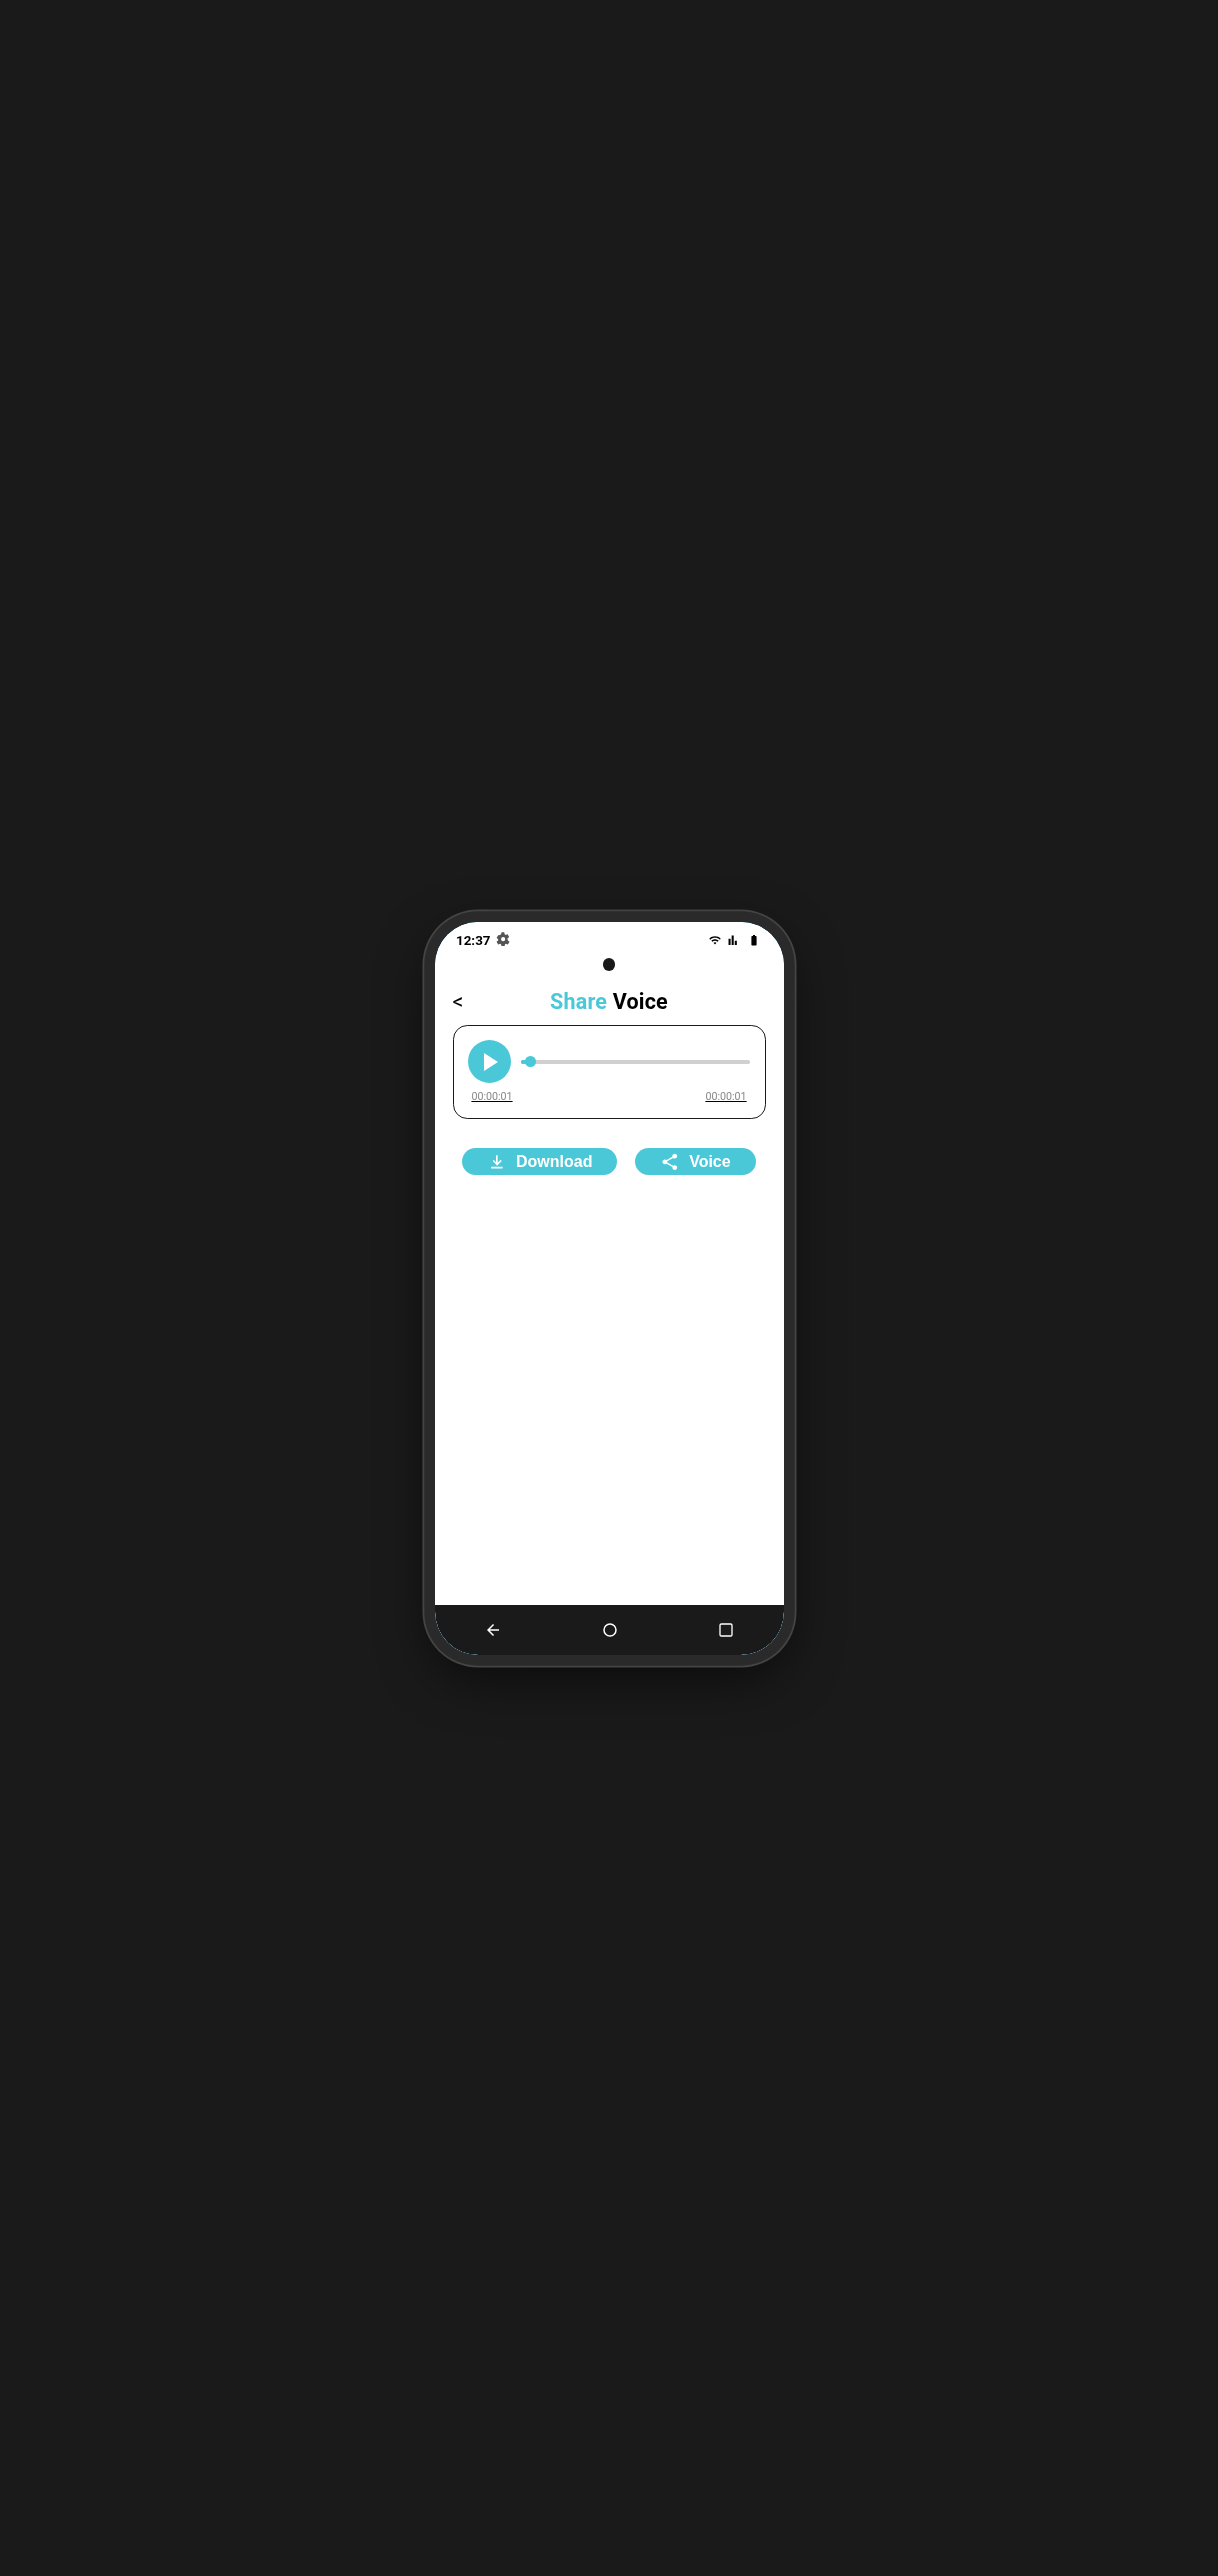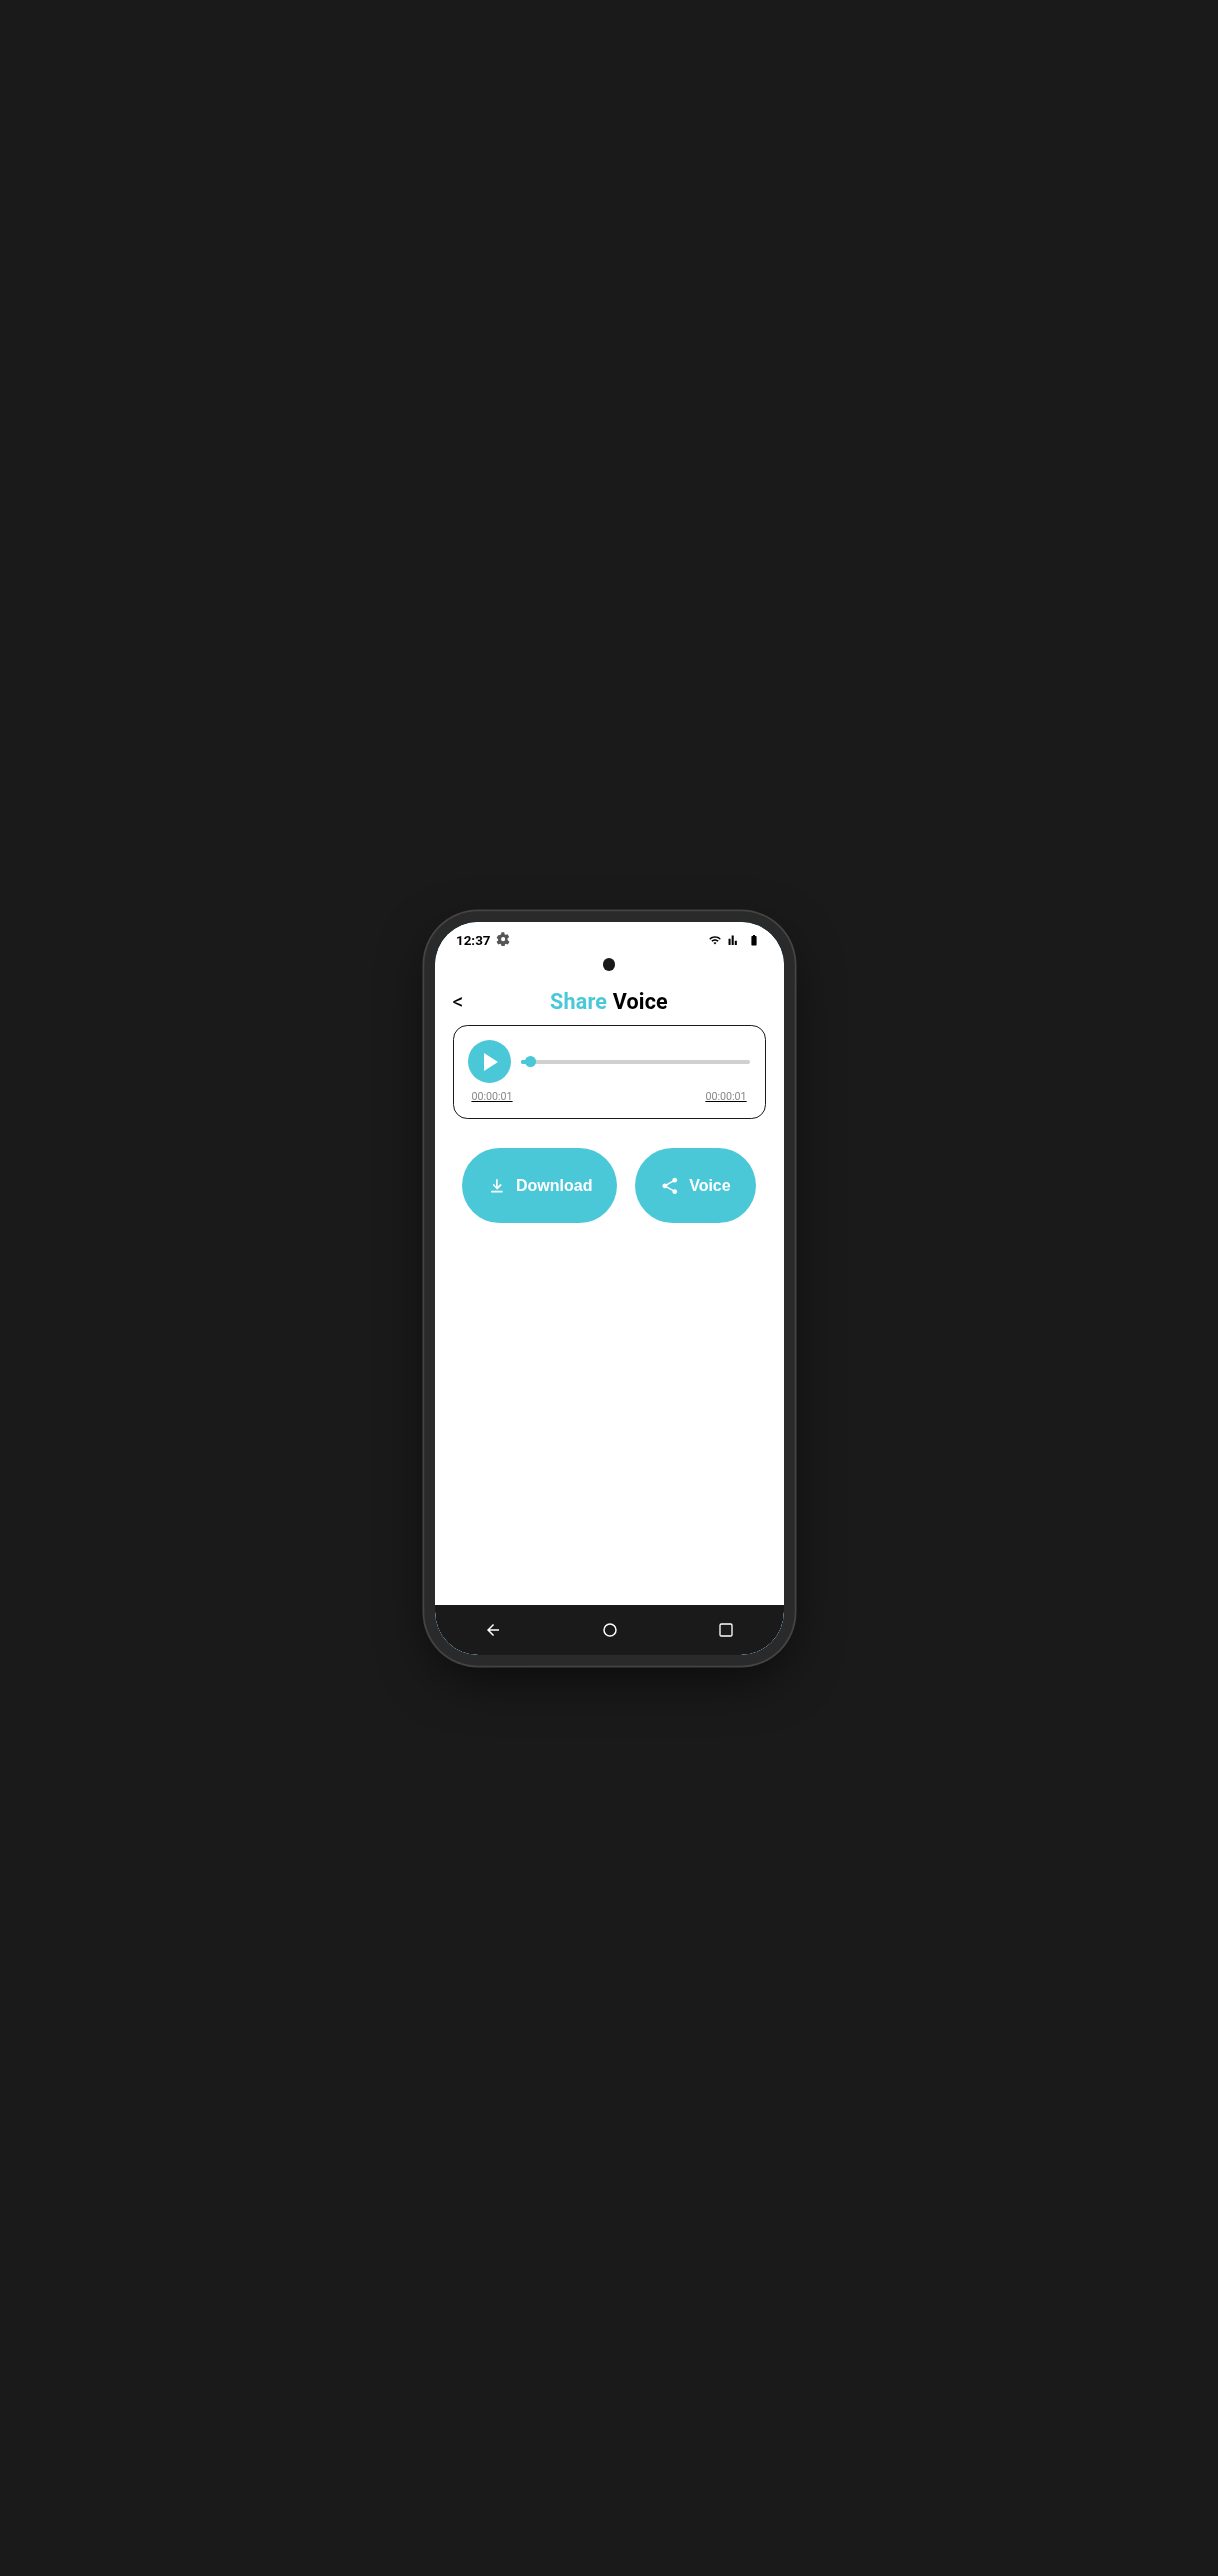--- a/index.html
+++ b/index.html
@@ -234,21 +234,21 @@
       display: flex;
       gap: 18px;
       padding: 29px 18px 18px;
       justify-content: center;
     }
 
     .action-btn {
       display: flex;
       align-items: center;
       gap: 9px;
-      padding: 28px 25px;
+      padding: 4px 25px;
       border-radius: 45px;
       background: #4bc8d8;
       border: none;
       cursor: pointer;
       color: #ffffff;
       font-size: 16px;
       font-weight: 600;
     }
 
     .download-icon-svg {

